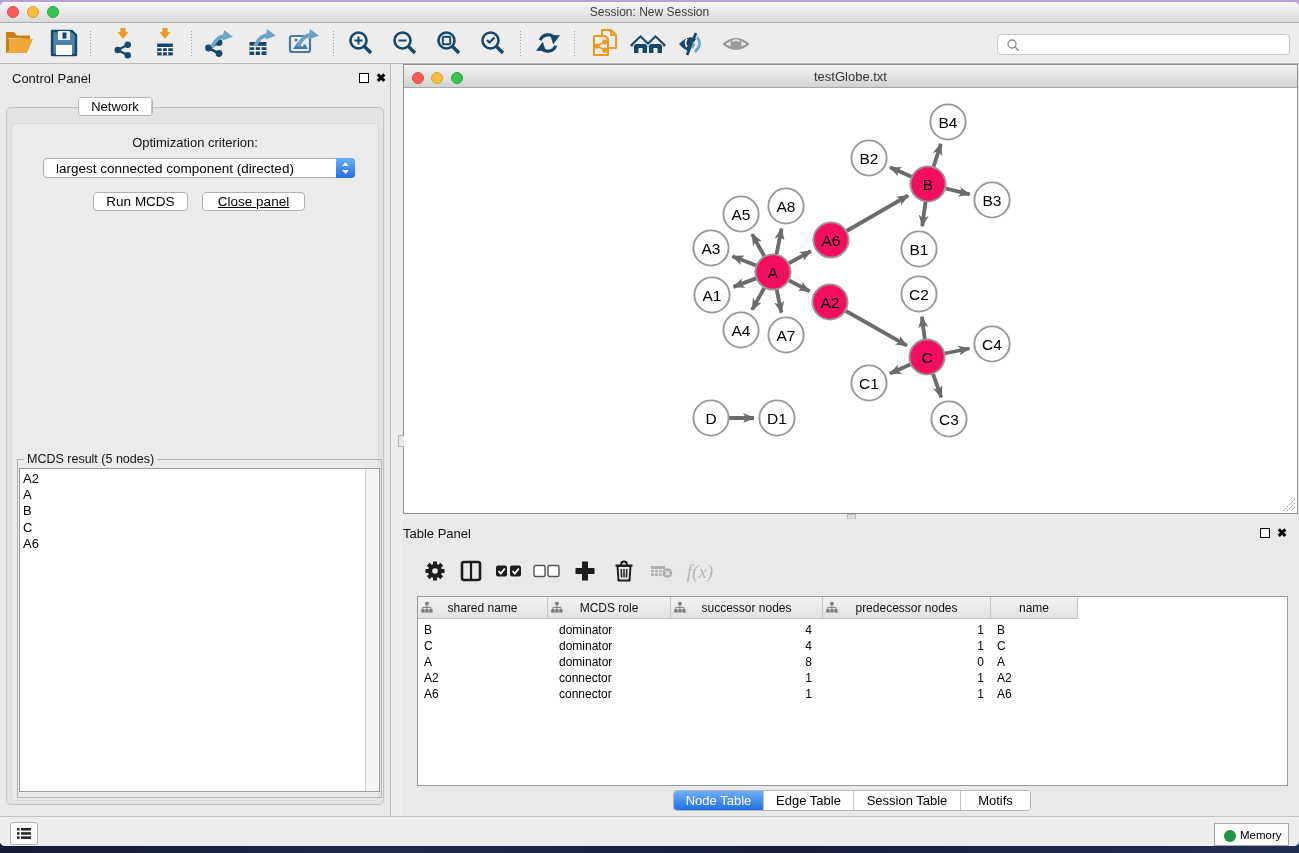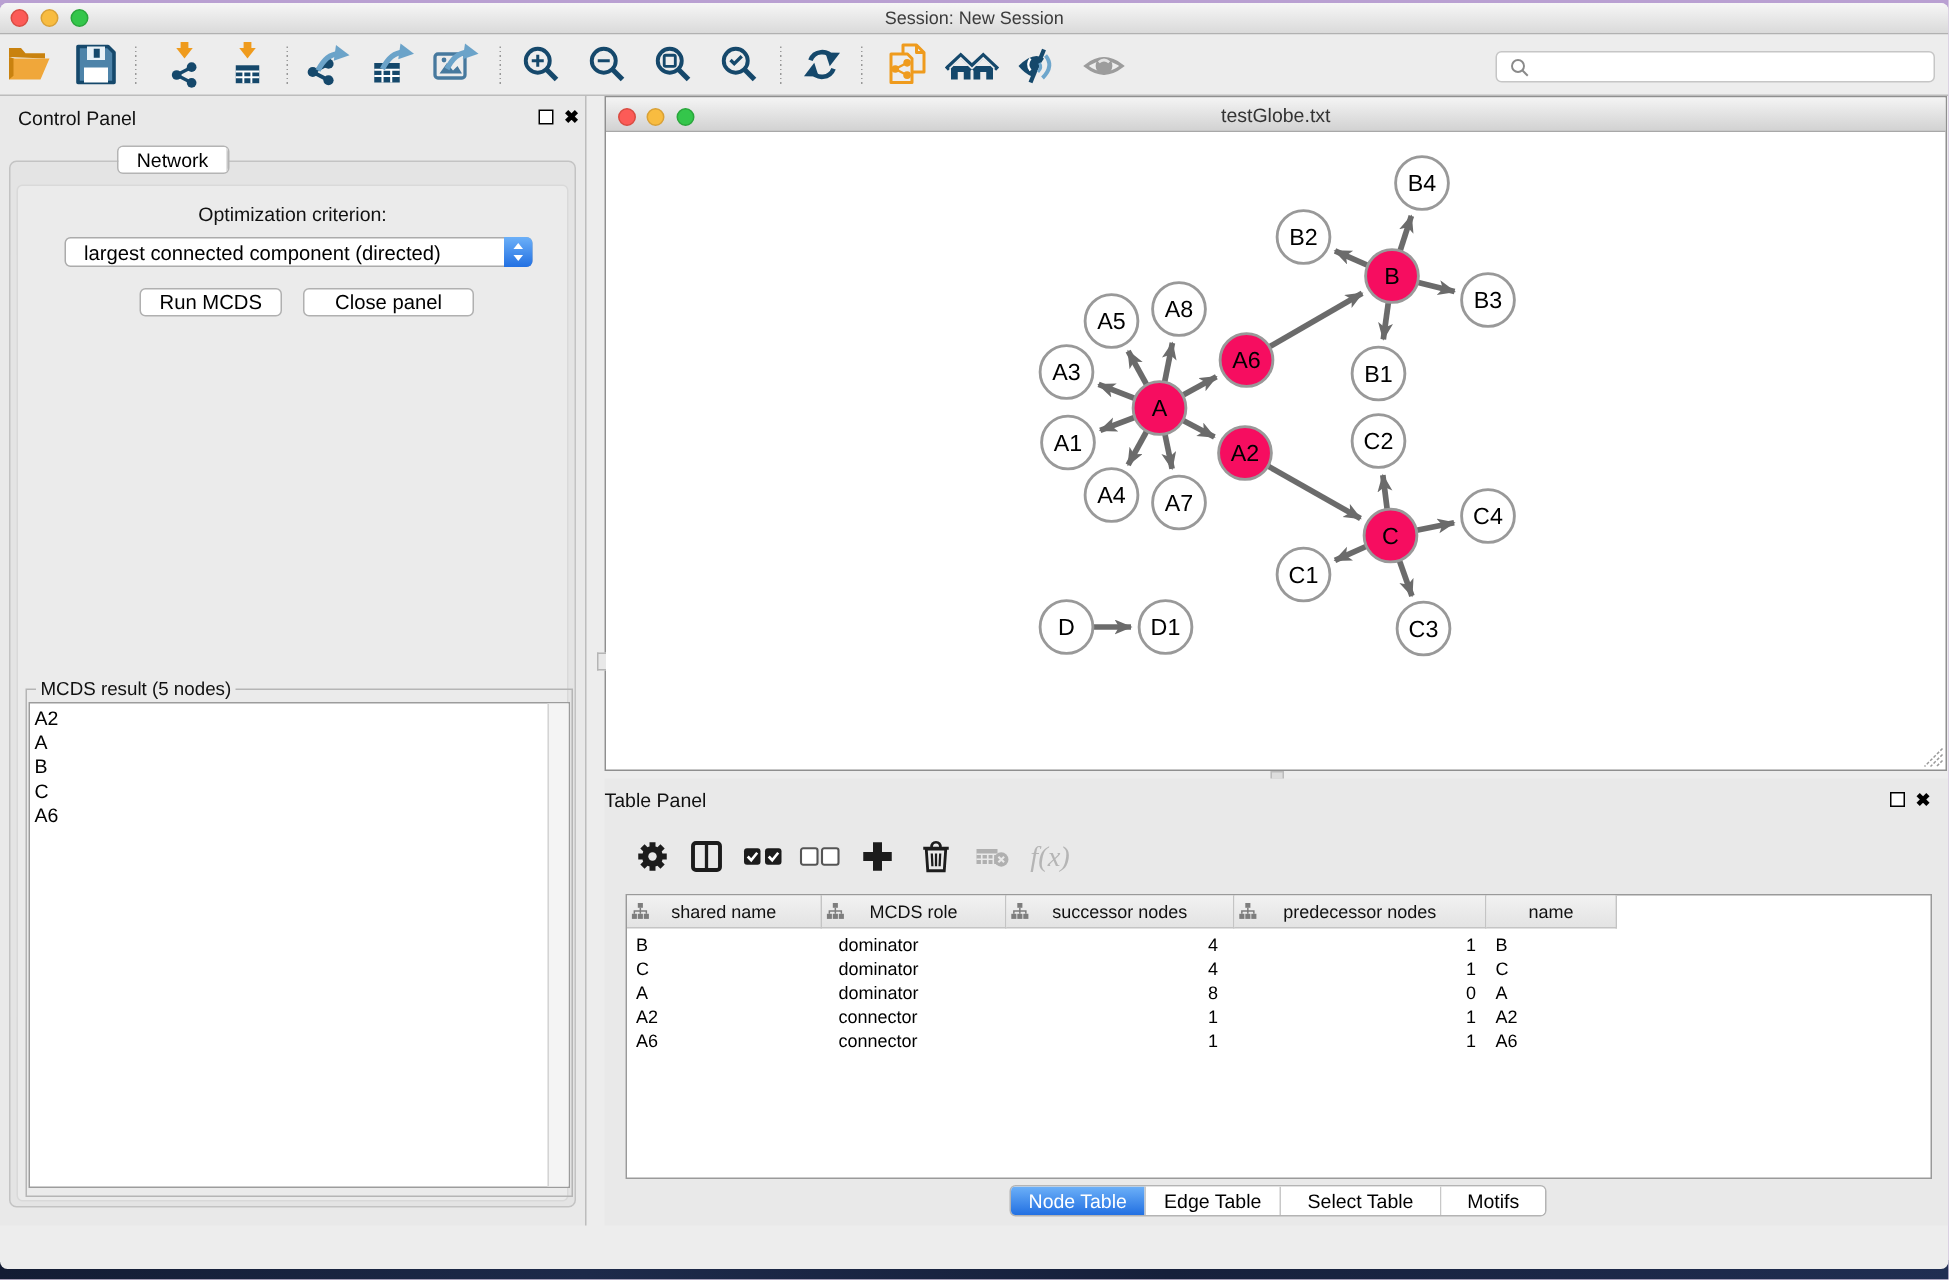--- a/index.html
+++ b/index.html
@@ -274,21 +274,21 @@
         <div id="dropdown">
           <div class="dtext">largest connected component (directed)</div>
           <div class="dbtn">
             <svg width="19" height="20" viewBox="0 0 19 20">
               <path d="M9.5 4 L12.7 8 L6.3 8 Z" fill="#fff"></path>
               <path d="M9.5 16 L12.7 12 L6.3 12 Z" fill="#fff"></path>
             </svg>
           </div>
         </div>
         <div class="btn" style="left:81px;top:68px;width:95px;">Run MCDS</div>
-        <div class="btn" style="left:190px;top:68px;width:114px;">Close panel</div>
+        <div class="btn" style="left:190px;top:68px;width:103px;text-decoration:underline;">Close panel</div>
         <div id="mcdsbox">
           <div class="legend">MCDS result (5 nodes)</div>
           <div id="mcdslist">
             <div class="items">A2<br>A<br>B<br>C<br>A6</div>
             <div class="sbar"></div>
           </div>
         </div>
       </div>
     </div>
   </div>
@@ -545,18 +545,36 @@
         <span style="position:absolute;left:500px;width:66px;text-align:right;">1</span>
         <span style="position:absolute;left:579px;">A6</span>
       </div>
       <div class="thead" style="left:573px;width:87px;">
           <div class="lab">name</div>
         </div>
     </div>
     <div class="seg" style="left:270px;top:271px;height:21px;">
       <div class="on" style="width:90px;line-height:19px;">Node Table</div>
       <div style="width:90px;line-height:19px;">Edge Table</div>
-      <div style="width:107px;line-height:19px;">Select Table</div>
+      <div style="width:107px;line-height:19px;">Session Table</div>
       <div style="width:69px;line-height:19px;">Motifs</div>
     </div>
   </div>
 
+  <div id="statusbar">
+    <div id="listbtn">
+      <svg width="26" height="21" viewBox="0 0 26 21">
+        <g fill="#222">
+            <rect x="6" y="5" width="2.5" height="2.5"></rect>
+            <rect x="10" y="5" width="10" height="2.5"></rect>
+        <rect x="6" y="9.2" width="2.5" height="2.5"></rect>
+            <rect x="10" y="9.2" width="10" height="2.5"></rect>
+        <rect x="6" y="13.4" width="2.5" height="2.5"></rect>
+            <rect x="10" y="13.4" width="10" height="2.5"></rect>
+          </g>
+      </svg>
+    </div>
+    <div id="membtn">
+        <div class="dot"></div>
+        <div class="mt">Memory</div>
+      </div>
+  </div>
 </div>
 
 </body></html>

